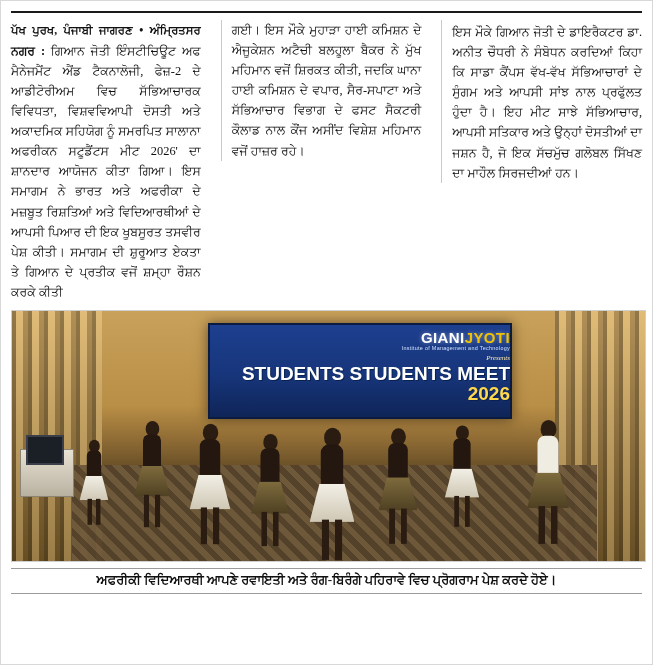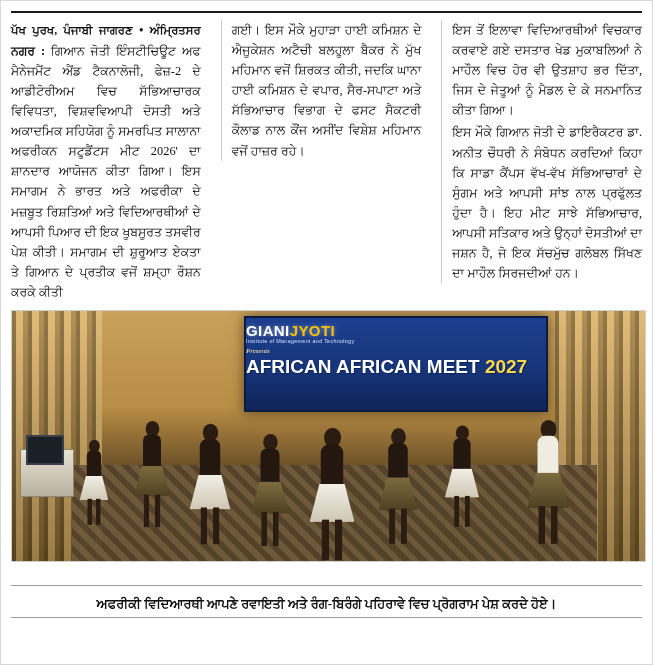--- a/index.html
+++ b/index.html
@@ -90,30 +90,29 @@
     width: 90px;
     background:
       repeating-linear-gradient(90deg, rgba(0,0,0,0.32) 0 4px, rgba(255,230,170,0.22) 4px 11px, rgba(0,0,0,0.18) 11px 16px),
       linear-gradient(to bottom, #d8b06a, #7d5f2c);
   }
   .curtain-left { left: 0; }
   .curtain-right { right: 0; }
   .screen {
     position: absolute;
     left: 196px;
-    top: 5px;
+    top: 12px;
     width: 300px;
     height: 92px;
     background: linear-gradient(to bottom, #1d3f8f 0%, #17357a 55%, #0f2558 100%);
     border: 2px solid #0b1b40;
     box-shadow: 0 0 12px rgba(0,0,0,0.5);
     color: #fff;
-    text-align: left;
+    text-align: right;
     overflow: hidden;
-    margin-left: 36px;
   }
   .screen .brand {
     margin-top: 4px;
     font-family: "Liberation Sans", sans-serif;
     font-weight: bold;
     font-size: 15px;
     letter-spacing: 0.4px;
     color: #ffffff;
     text-shadow: 0 0 4px rgba(255,255,255,0.45);
   }
@@ -220,24 +219,24 @@
     width: 18px;
     height: 36px;
     margin-left: -9px;
     background: linear-gradient(to right, #2b1c12 0 6px, transparent 6px 12px, #2b1c12 12px 18px);
   }
   .dancer.leaf .skirt {
     background: linear-gradient(to bottom, #7e6b3d, #4e4022);
   }
   .dancer.white-top .torso { background: #efece1; }
   .caption-bar {
-    margin-top: 23px;
+    margin-top: 6px;
     border-top: 1px solid #9b9b9b;
     border-bottom: 1px solid #9b9b9b;
-    padding: 10px 2px 5px 2px;
+    padding: 3px 2px 5px 2px;
   }
   .caption-text {
     font-family: "Liberation Serif", serif;
     font-weight: bold;
     font-size: 13px;
     text-align: center;
     color: #101010;
     white-space: nowrap;
   }
 </style>
@@ -258,40 +257,39 @@
         <span class="dateline">ਨਗਰ :</span>
         <span>ਗਿਆਨ ਜੋਤੀ ਇੰਸਟੀਚਿਊਟ ਅਫ ਮੈਨੇਜਮੈਂਟ ਐਂਡ ਟੈਕਨਾਲੋਜੀ, ਫੇਜ਼-2 ਦੇ ਆਡੀਟੋਰੀਅਮ ਵਿਚ ਸੱਭਿਆਚਾਰਕ ਵਿਵਿਧਤਾ, ਵਿਸ਼ਵਵਿਆਪੀ ਦੋਸਤੀ ਅਤੇ ਅਕਾਦਮਿਕ ਸਹਿਯੋਗ ਨੂੰ ਸਮਰਪਿਤ ਸਾਲਾਨਾ ਅਫਰੀਕਨ ਸਟੂਡੈਂਟਸ ਮੀਟ 2026' ਦਾ ਸ਼ਾਨਦਾਰ ਆਯੋਜਨ ਕੀਤਾ ਗਿਆ। ਇਸ ਸਮਾਗਮ ਨੇ ਭਾਰਤ ਅਤੇ ਅਫਰੀਕਾ ਦੇ ਮਜ਼ਬੂਤ ਰਿਸ਼ਤਿਆਂ ਅਤੇ ਵਿਦਿਆਰਥੀਆਂ ਦੇ ਆਪਸੀ ਪਿਆਰ ਦੀ ਇਕ ਖੂਬਸੂਰਤ ਤਸਵੀਰ ਪੇਸ਼ ਕੀਤੀ। ਸਮਾਗਮ ਦੀ ਸ਼ੁਰੂਆਤ ਏਕਤਾ ਤੇ ਗਿਆਨ ਦੇ ਪ੍ਰਤੀਕ ਵਜੋਂ ਸ਼ਮ੍ਹਾ ਰੌਸ਼ਨ ਕਰਕੇ ਕੀਤੀ</span>
       </div>
     </div>
 
     <div class="col">
       <div class="body-text">ਗਈ। ਇਸ ਮੌਕੇ ਮੁਹਾੜਾ ਹਾਈ ਕਮਿਸ਼ਨ ਦੇ ਐਜੂਕੇਸ਼ਨ ਅਟੈਚੀ ਬਲਹੂਲਾ ਬੈਕਰ ਨੇ ਮੁੱਖ ਮਹਿਮਾਨ ਵਜੋਂ ਸ਼ਿਰਕਤ ਕੀਤੀ, ਜਦਕਿ ਘਾਨਾ ਹਾਈ ਕਮਿਸ਼ਨ ਦੇ ਵਪਾਰ, ਸੈਰ-ਸਪਾਟਾ ਅਤੇ ਸੱਭਿਆਚਾਰ ਵਿਭਾਗ ਦੇ ਫਸਟ ਸੈਕਟਰੀ ਕੌਲਾਡ ਨਾਲ ਕੌਂਜ ਅਸੀਂਦ ਵਿਸ਼ੇਸ਼ ਮਹਿਮਾਨ ਵਜੋਂ ਹਾਜ਼ਰ ਰਹੇ।</div>
     </div>
 
     <div class="col">
-      <div class="body-text">ਇਸ ਤੋਂ ਇਲਾਵਾ ਵਿਦਿਆਰਥੀਆਂ ਵਿਚਕਾਰ ਕਰਵਾਏ ਗਏ ਦਸਤਾਰ ਖੇਡ ਮੁਕਾਬਲਿਆਂ ਨੇ ਮਾਹੌਲ ਵਿਚ ਹੋਰ ਵੀ ਉਤਸ਼ਾਹ ਭਰ ਦਿੱਤਾ, ਜਿਸ ਦੇ ਜੇਤੂਆਂ ਨੂੰ ਮੈਡਲ ਦੇ ਕੇ ਸਨਮਾਨਿਤ ਕੀਤਾ ਗਿਆ।</div>
       <div class="body-text" style="margin-top:2px;">ਇਸ ਮੌਕੇ ਗਿਆਨ ਜੋਤੀ ਦੇ ਡਾਇਰੈਕਟਰ ਡਾ. ਅਨੀਤ ਚੌਧਰੀ ਨੇ ਸੰਬੋਧਨ ਕਰਦਿਆਂ ਕਿਹਾ ਕਿ ਸਾਡਾ ਕੈਂਪਸ ਵੱਖ-ਵੱਖ ਸੱਭਿਆਚਾਰਾਂ ਦੇ ਸੁੰਗਮ ਅਤੇ ਆਪਸੀ ਸਾਂਝ ਨਾਲ ਪ੍ਰਫੁੱਲਤ ਹੁੰਦਾ ਹੈ। ਇਹ ਮੀਟ ਸਾਝੇ ਸੱਭਿਆਚਾਰ, ਆਪਸੀ ਸਤਿਕਾਰ ਅਤੇ ਉਨ੍ਹਾਂ ਦੋਸਤੀਆਂ ਦਾ ਜਸ਼ਨ ਹੈ, ਜੋ ਇਕ ਸੱਚਮੁੱਚ ਗਲੋਬਲ ਸਿੱਖਣ ਦਾ ਮਾਹੌਲ ਸਿਰਜਦੀਆਂ ਹਨ।</div>
     </div>
 
   </div>
 
   <div class="photo-wrap">
     <div class="stage-bg"></div>
     <div class="curtain-left"></div>
     <div class="curtain-right"></div>
 
     <div class="screen">
       <div class="brand">
         <span>GIANI</span><span class="yellow">JYOTI</span>
       </div>
       <div class="subbrand">Institute of Management and Technology</div>
       <div class="presents">Presents</div>
       <div class="event">
-        <span>AFRICAN AFRICAN MEET</span>
-        <span class="year">2027</span>
+        <span>STUDENTS STUDENTS MEET</span>
+        <span class="year">2026</span>
       </div>
     </div>
 
     <div class="floor"></div>
     <div class="podium"></div>
     <div class="monitor"></div>
 
     <div class="dancer" style="left:62px; bottom:18px; transform:scale(0.72);">
       <div class="head"></div>
       <div class="torso"></div>

